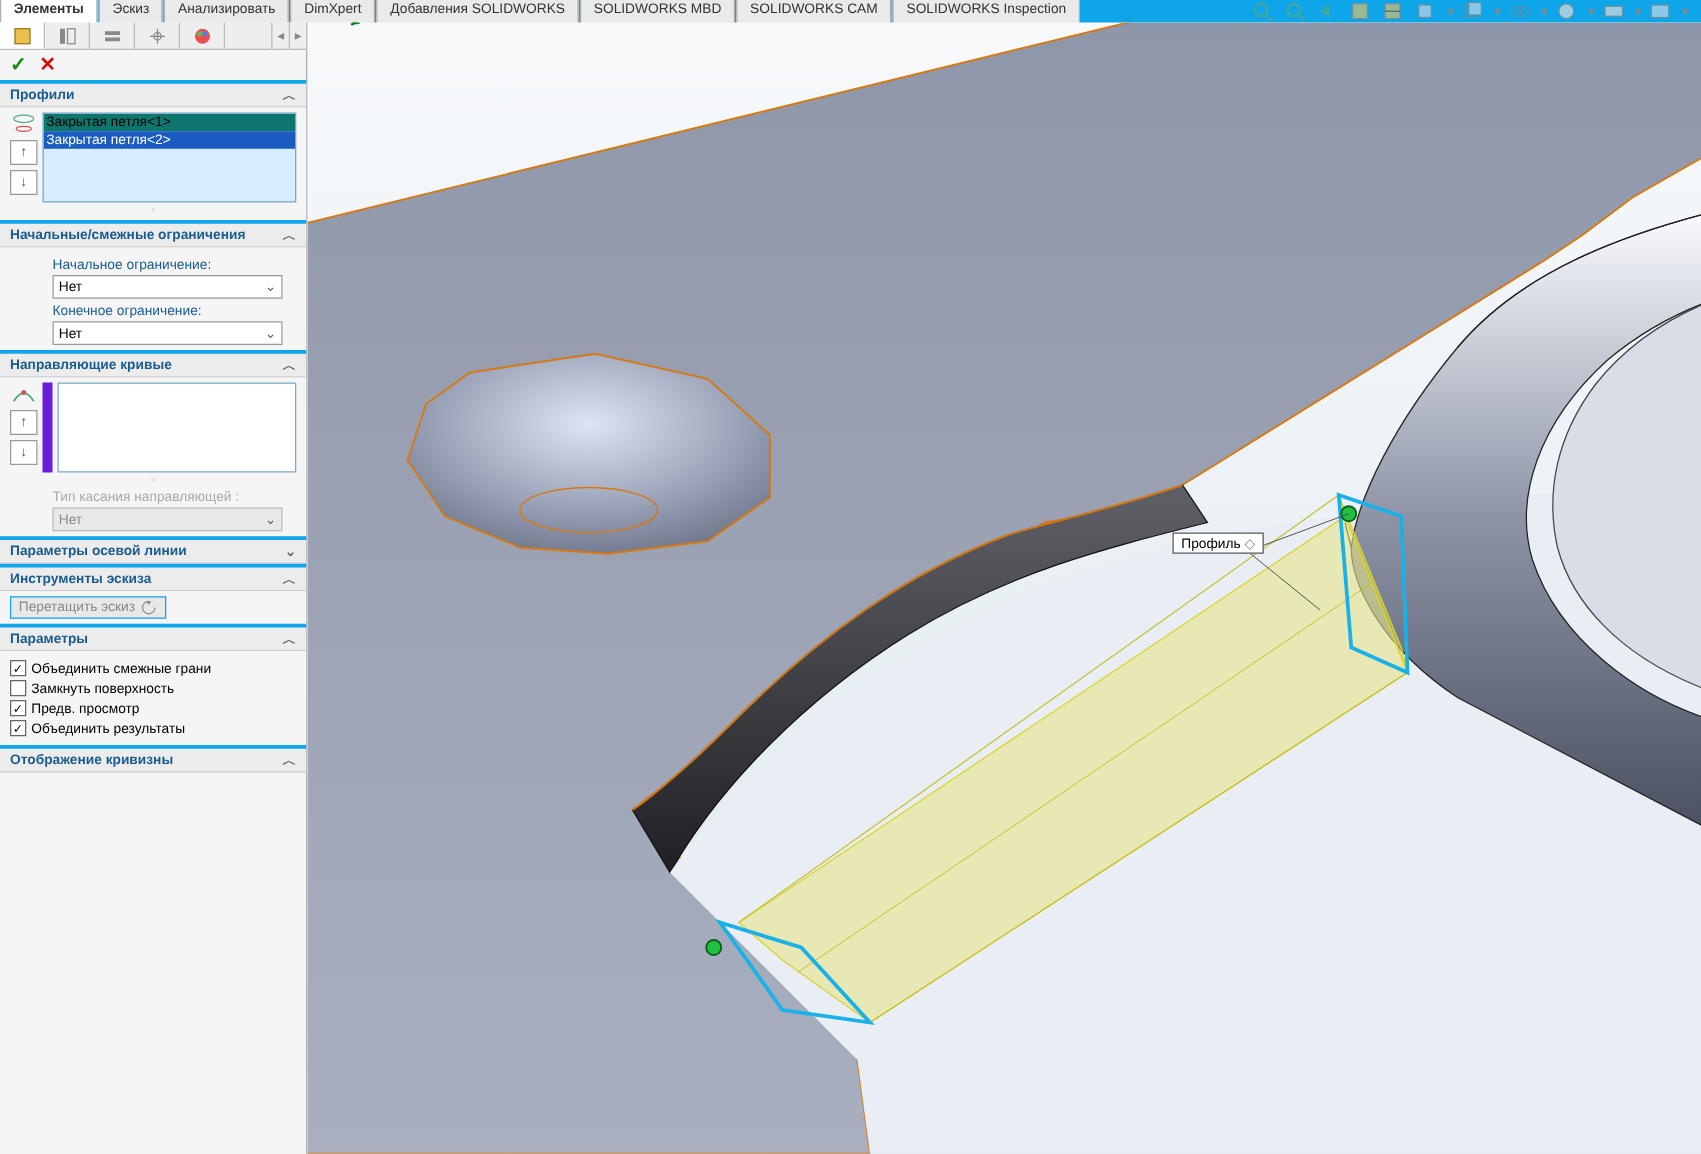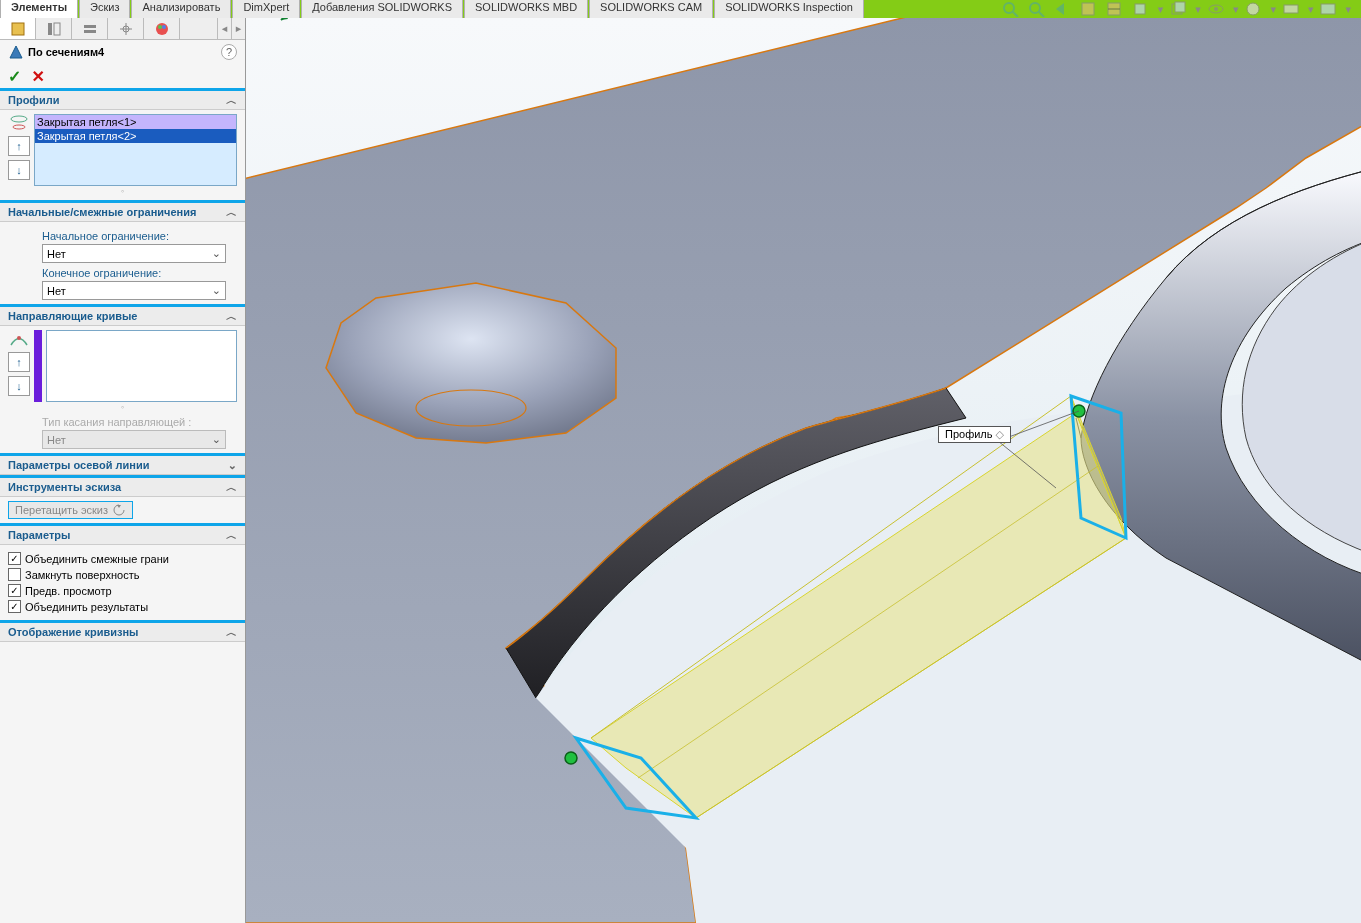--- a/index.html
+++ b/index.html
@@ -1,19 +1,19 @@
 <!DOCTYPE html>
 <html><head>
 <meta charset="utf-8">
 <style>
 * { margin:0; padding:0; box-sizing:border-box; font-family:"Segoe UI",Tahoma,Arial,sans-serif; font-size:11px; }
 html,body { width:1361px; height:923px; overflow:hidden; background:#f0f0f0; }
 
 
-.cmdbar { position:absolute; top:0; left:0; right:0; height:20px; background:#84cc16; display:flex;text-align:right; }
+.cmdbar { position:absolute; top:0; left:0; right:0; height:20px; background:#0ea5e9; display:flex;text-align:right; }
 .cmdtab { border:1px solid #b0b0b0; border-top:none; padding:1px 10px; background:#eaeaea; color:#333; margin-right:1px; cursor:default; }
 .cmdtab.active { background:#fff; font-weight:bold; }
 
 
 .viewtools { position:absolute; top:0; right:10px; height:18px; display:flex; gap:6px; align-items:center; }
 .vticon { width:20px; height:16px; opacity:.7; }
 
 
 .breadcrumb { position:absolute; top:24px; left:250px; height:20px; display:flex; align-items:center; gap:6px; color:#555; }
 .breadcrumb .arrow { color:#888; }
@@ -43,21 +43,21 @@
 .sect-hdr { height:22px; background:#ececec; border-top:3px solid #0ea5e9; border-bottom:1px solid #ccc; display:flex; align-items:center; padding:0 8px; color:#1a5c8e; font-weight:bold; }
 .sect-hdr .chev { margin-left:auto; color:#666; }
 .sect-body { padding:4px 8px; background:#f5f5f5; }
 
 
 .profiles-row { display:flex; gap:4px; }
 .profiles-icons { display:flex; flex-direction:column; gap:4px; }
 .mini-btn { width:22px; height:20px; border:1px solid #999; background:#fff; display:flex; align-items:center; justify-content:center; color:#1a5c8e; font-size:11px; }
 .listbox { flex:1; height:72px; border:1px solid #7aa7c7; background:#d6ecff; overflow:hidden; }
 .listitem { padding:1px 2px; color:#000; }
-.listitem.unsel { background:#c4b5fd; }
+.listitem.unsel { background:#0f766e; }
 .listitem.sel { background:#1a5cbf; color:#fff; }
 .list-resizer { text-align:center; color:#aaa; font-size:9px; }
 
 
 .lbl { color:#1a5c8e; margin:4px 0 2px 34px; }
 .dd { margin-left:34px; width:184px; height:19px; border:1px solid #999; background:#fff; display:flex; align-items:center; padding:0 4px; }
 .dd .caret { margin-left:auto; color:#555; }
 .dd.disabled { background:#e8e8e8; color:#888; border-color:#bbb; }
 .lbl.disabled { color:#aaa; }
 
@@ -185,27 +185,20 @@
           <circle cx="6" cy="6" r="2" fill="#50c850"></circle>
           <circle cx="10" cy="6" r="2" fill="#5080e8"></circle>
         </svg>
       </div>
     <div class="panel-tabs-scroll">
       <div class="sc">◂</div>
       <div class="sc">▸</div>
     </div>
   </div>
 
-  <div class="panel-title">
-    <svg class="icon">
-        <path d="M2 14 L8 2 L14 14 Z" fill="#3a7ab8" stroke="#1a5c8e"></path>
-      </svg>
-    <b>По сечениям4</b>
-    <div class="help">?</div>
-  </div>
 
   <div class="okcancel">
     <span class="ok">✓</span>
     <span class="cancel">✕</span>
   </div>
 
   <div class="sect-hdr">
     <span>Профили</span>
       <span class="chev">︿</span>
   </div>

